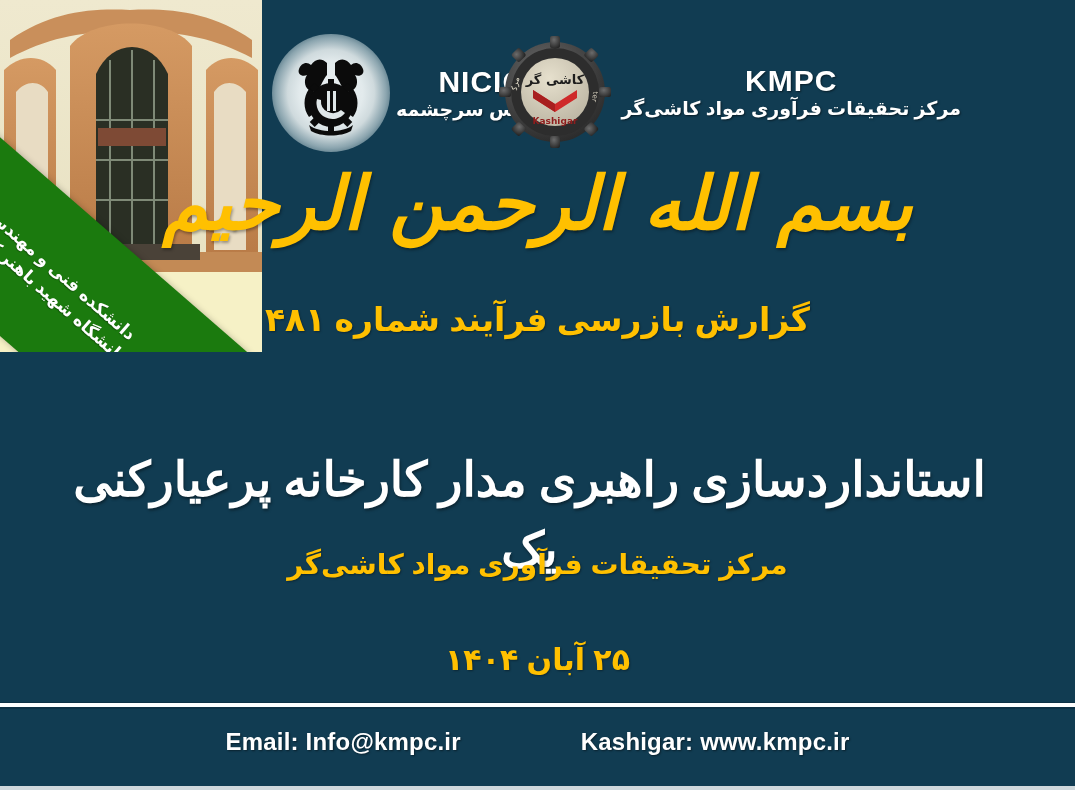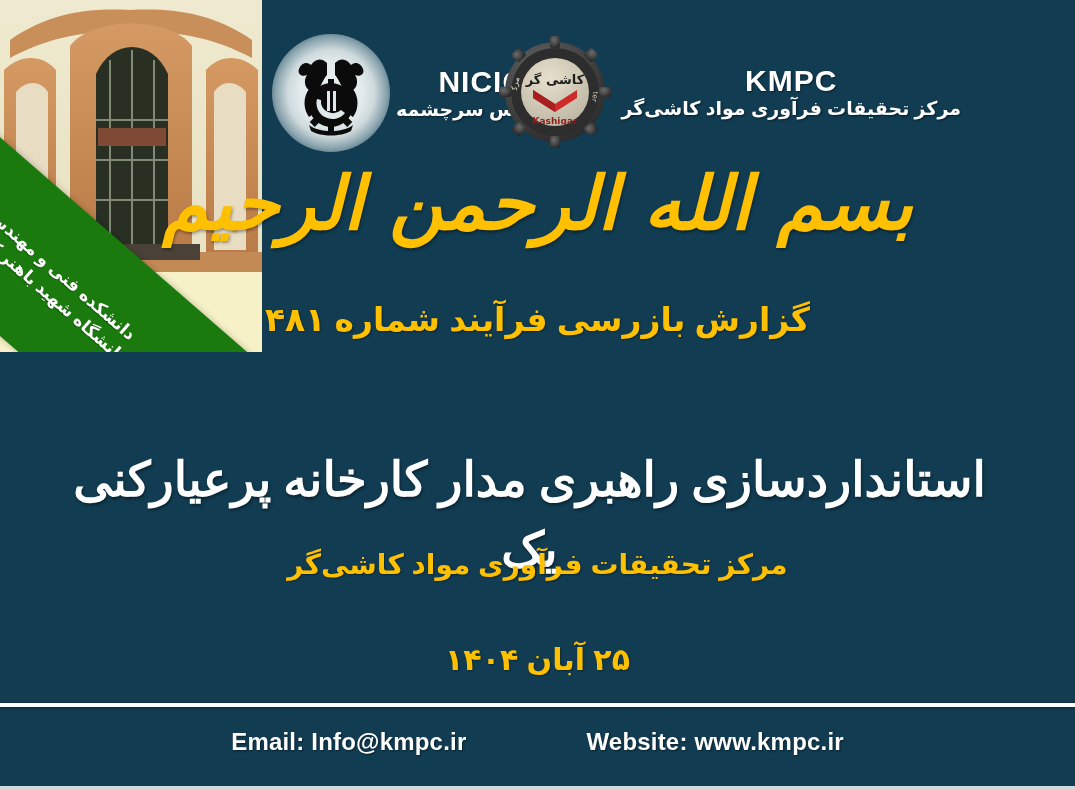--- a/index.html
+++ b/index.html
@@ -368,17 +368,17 @@
   <div class="report-no">گزارش بازرسی فرآیند شماره ۴۸۱</div>
 
   <h1 class="main-title">استانداردسازی راهبری مدار کارخانه پرعیارکنی یک</h1>
 
   <div class="org-name">مرکز تحقیقات فرآوری مواد کاشی‌گر</div>
 
   <div class="date-line">۲۵ آبان ۱۴۰۴</div>
 
   <div class="footer-rule"></div>
   <div class="footer">
-    <span>Website: www.kmpc.ir</span>
+    <span>Kashigar: www.kmpc.ir</span>
     <span>Email: Info@kmpc.ir</span>
   </div>
 
 </div>
 
 </body></html>

